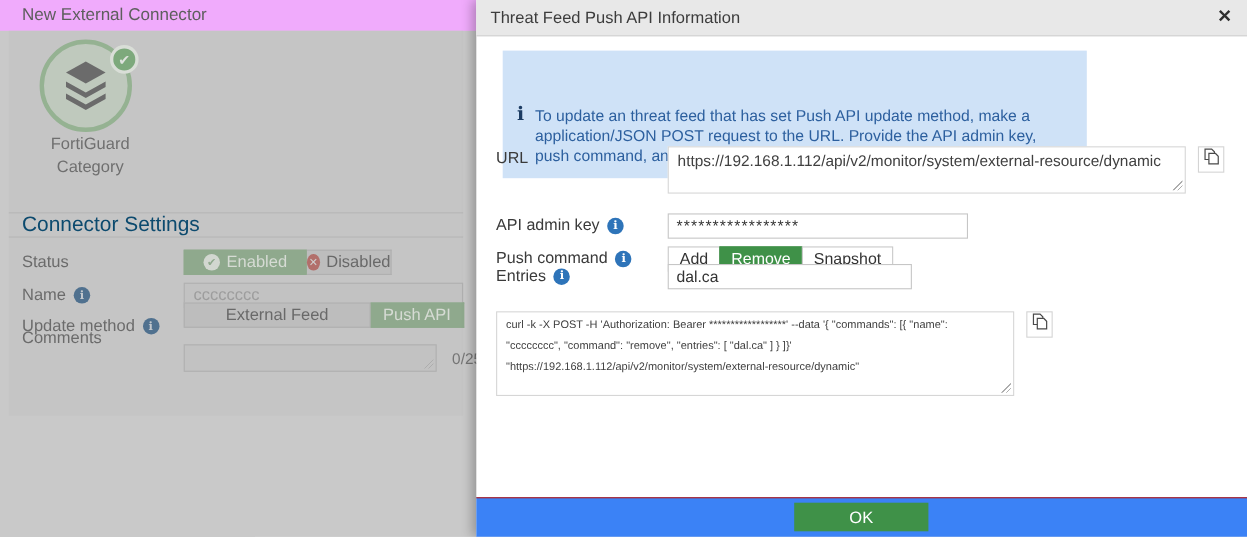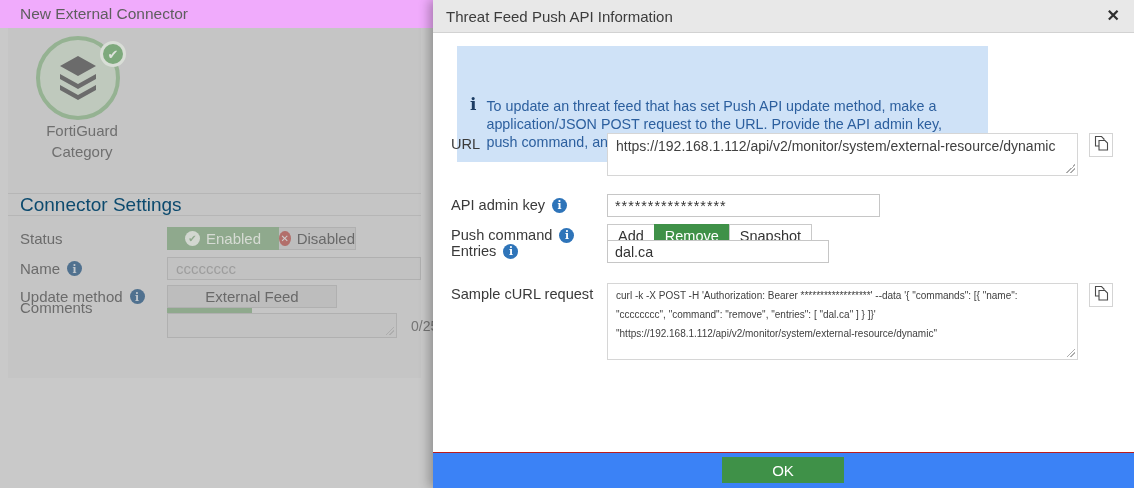--- a/index.html
+++ b/index.html
@@ -132,21 +132,21 @@
       <span class="l-info">i</span>
     </div>
     <div class="l-input" style="top:229px; width:254px; height:23px;">
       <span>cccccccc</span>
     </div>
 
     <div class="l-label" style="top:260px;">
       <span>Update method</span>
       <span class="l-info">i</span>
     </div>
-    <div class="seg-row" style="top:257px;flex-direction:column;">
+    <div class="seg-row" style="top:247px;">
       <div class="lseg off" style="width:170px;">
         <span>External Feed</span>
       </div>
       <div class="lseg on" style="width:85px; border-left:none;">
         <span>Push API</span>
       </div>
     </div>
 
     <div class="l-label" style="top:271px;text-align:center;">
       <span>Comments</span>
@@ -221,23 +221,20 @@
     <div class="m-label">
       <span>Entries</span>
       <span class="m-info">i</span>
     </div>
     <div class="m-input" style="width:222px;">
       <span>dal.ca</span>
     </div>
   </div>
 
   <div class="m-row" style="top:283px;">
-    <div class="m-label">
-      <span>Sample cURL request</span>
-    </div>
     <div class="ro-area" style="width:471px; height:77px; font-size:10px; line-height:19px;">
       <span>curl -k -X POST -H 'Authorization: Bearer ******************' --data '{ "commands": [{ "name": "cccccccc", "command": "remove", "entries": [ "dal.ca" ] } ]}' "https://192.168.1.112/api/v2/monitor/system/external-resource/dynamic"</span>
       <span class="rsz"></span>
     </div>
     <div class="copy-btn">
       <span>
         <svg width="15" height="17" viewBox="0 0 15 17">
           <path d="M1.5 1.5 h6 l2.5 2.5 v7 h-8.5 z" fill="#ffffff" stroke="#4a4a4a" stroke-width="1.1"></path>
           <path d="M5 5.5 h6 l2.5 2.5 v7 h-8.5 z" fill="#ffffff" stroke="#4a4a4a" stroke-width="1.1"></path>
         </svg>

